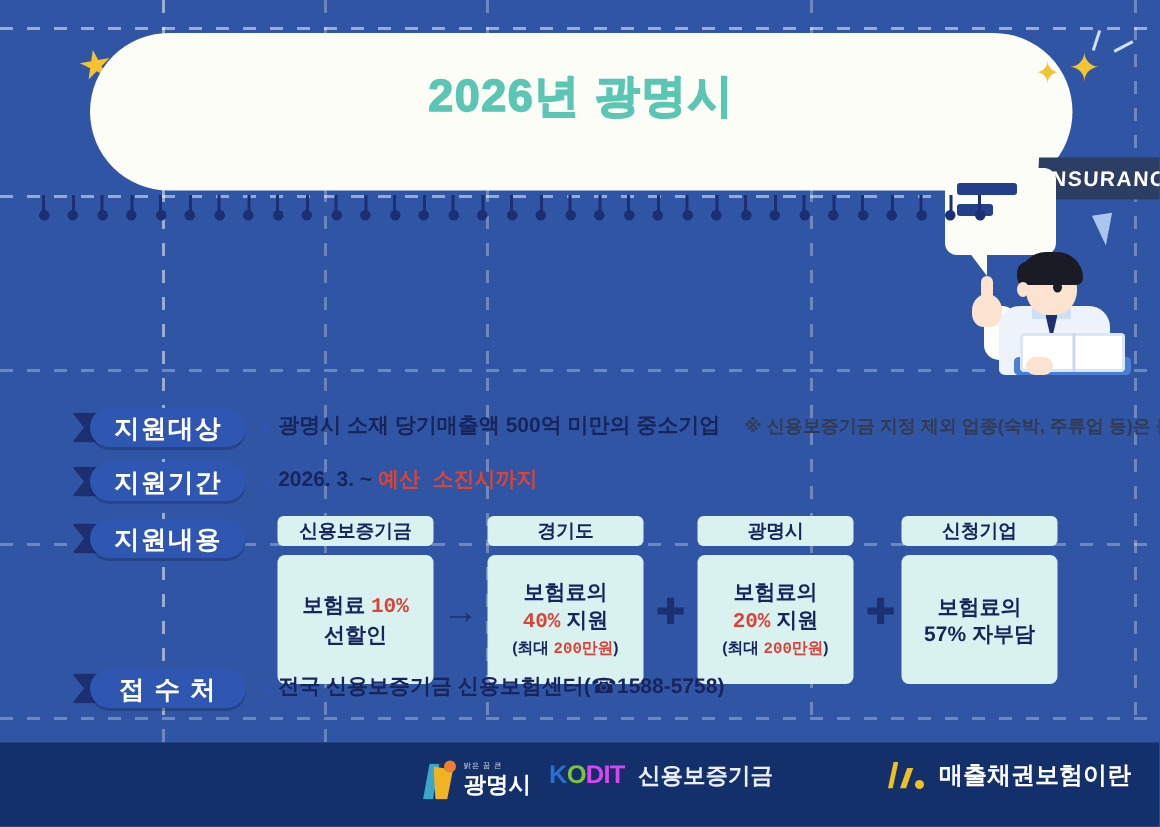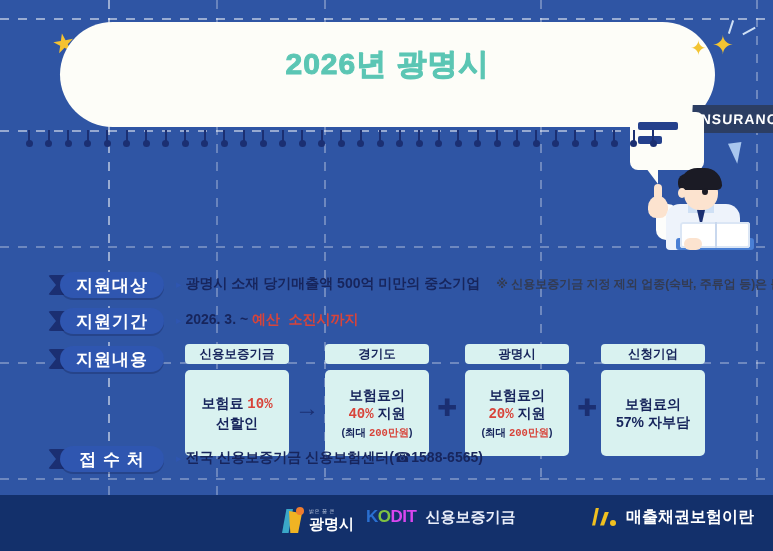--- a/index.html
+++ b/index.html
@@ -332,21 +332,21 @@
       </div>
     </div>
 
   </div>
 
   <div class="row" style="top:446px">
     <div class="ribbon"></div>
     <div class="pill">접 수 처</div>
     <div class="row-txt">
       <span class="arrowm">▸</span>
-      <span>전국 신용보증기금 신용보험센터(☎1588-6565)</span>
+      <span>전국 신용보증기금 신용보험센터(☎1588-5758)</span>
     </div>
   </div>
 
   <div class="footer">
     <div class="logos">
 
       <div class="lg" style="left:282px">
         <div class="gm-mark">
           <div class="b"></div>
             <div class="y"></div>

